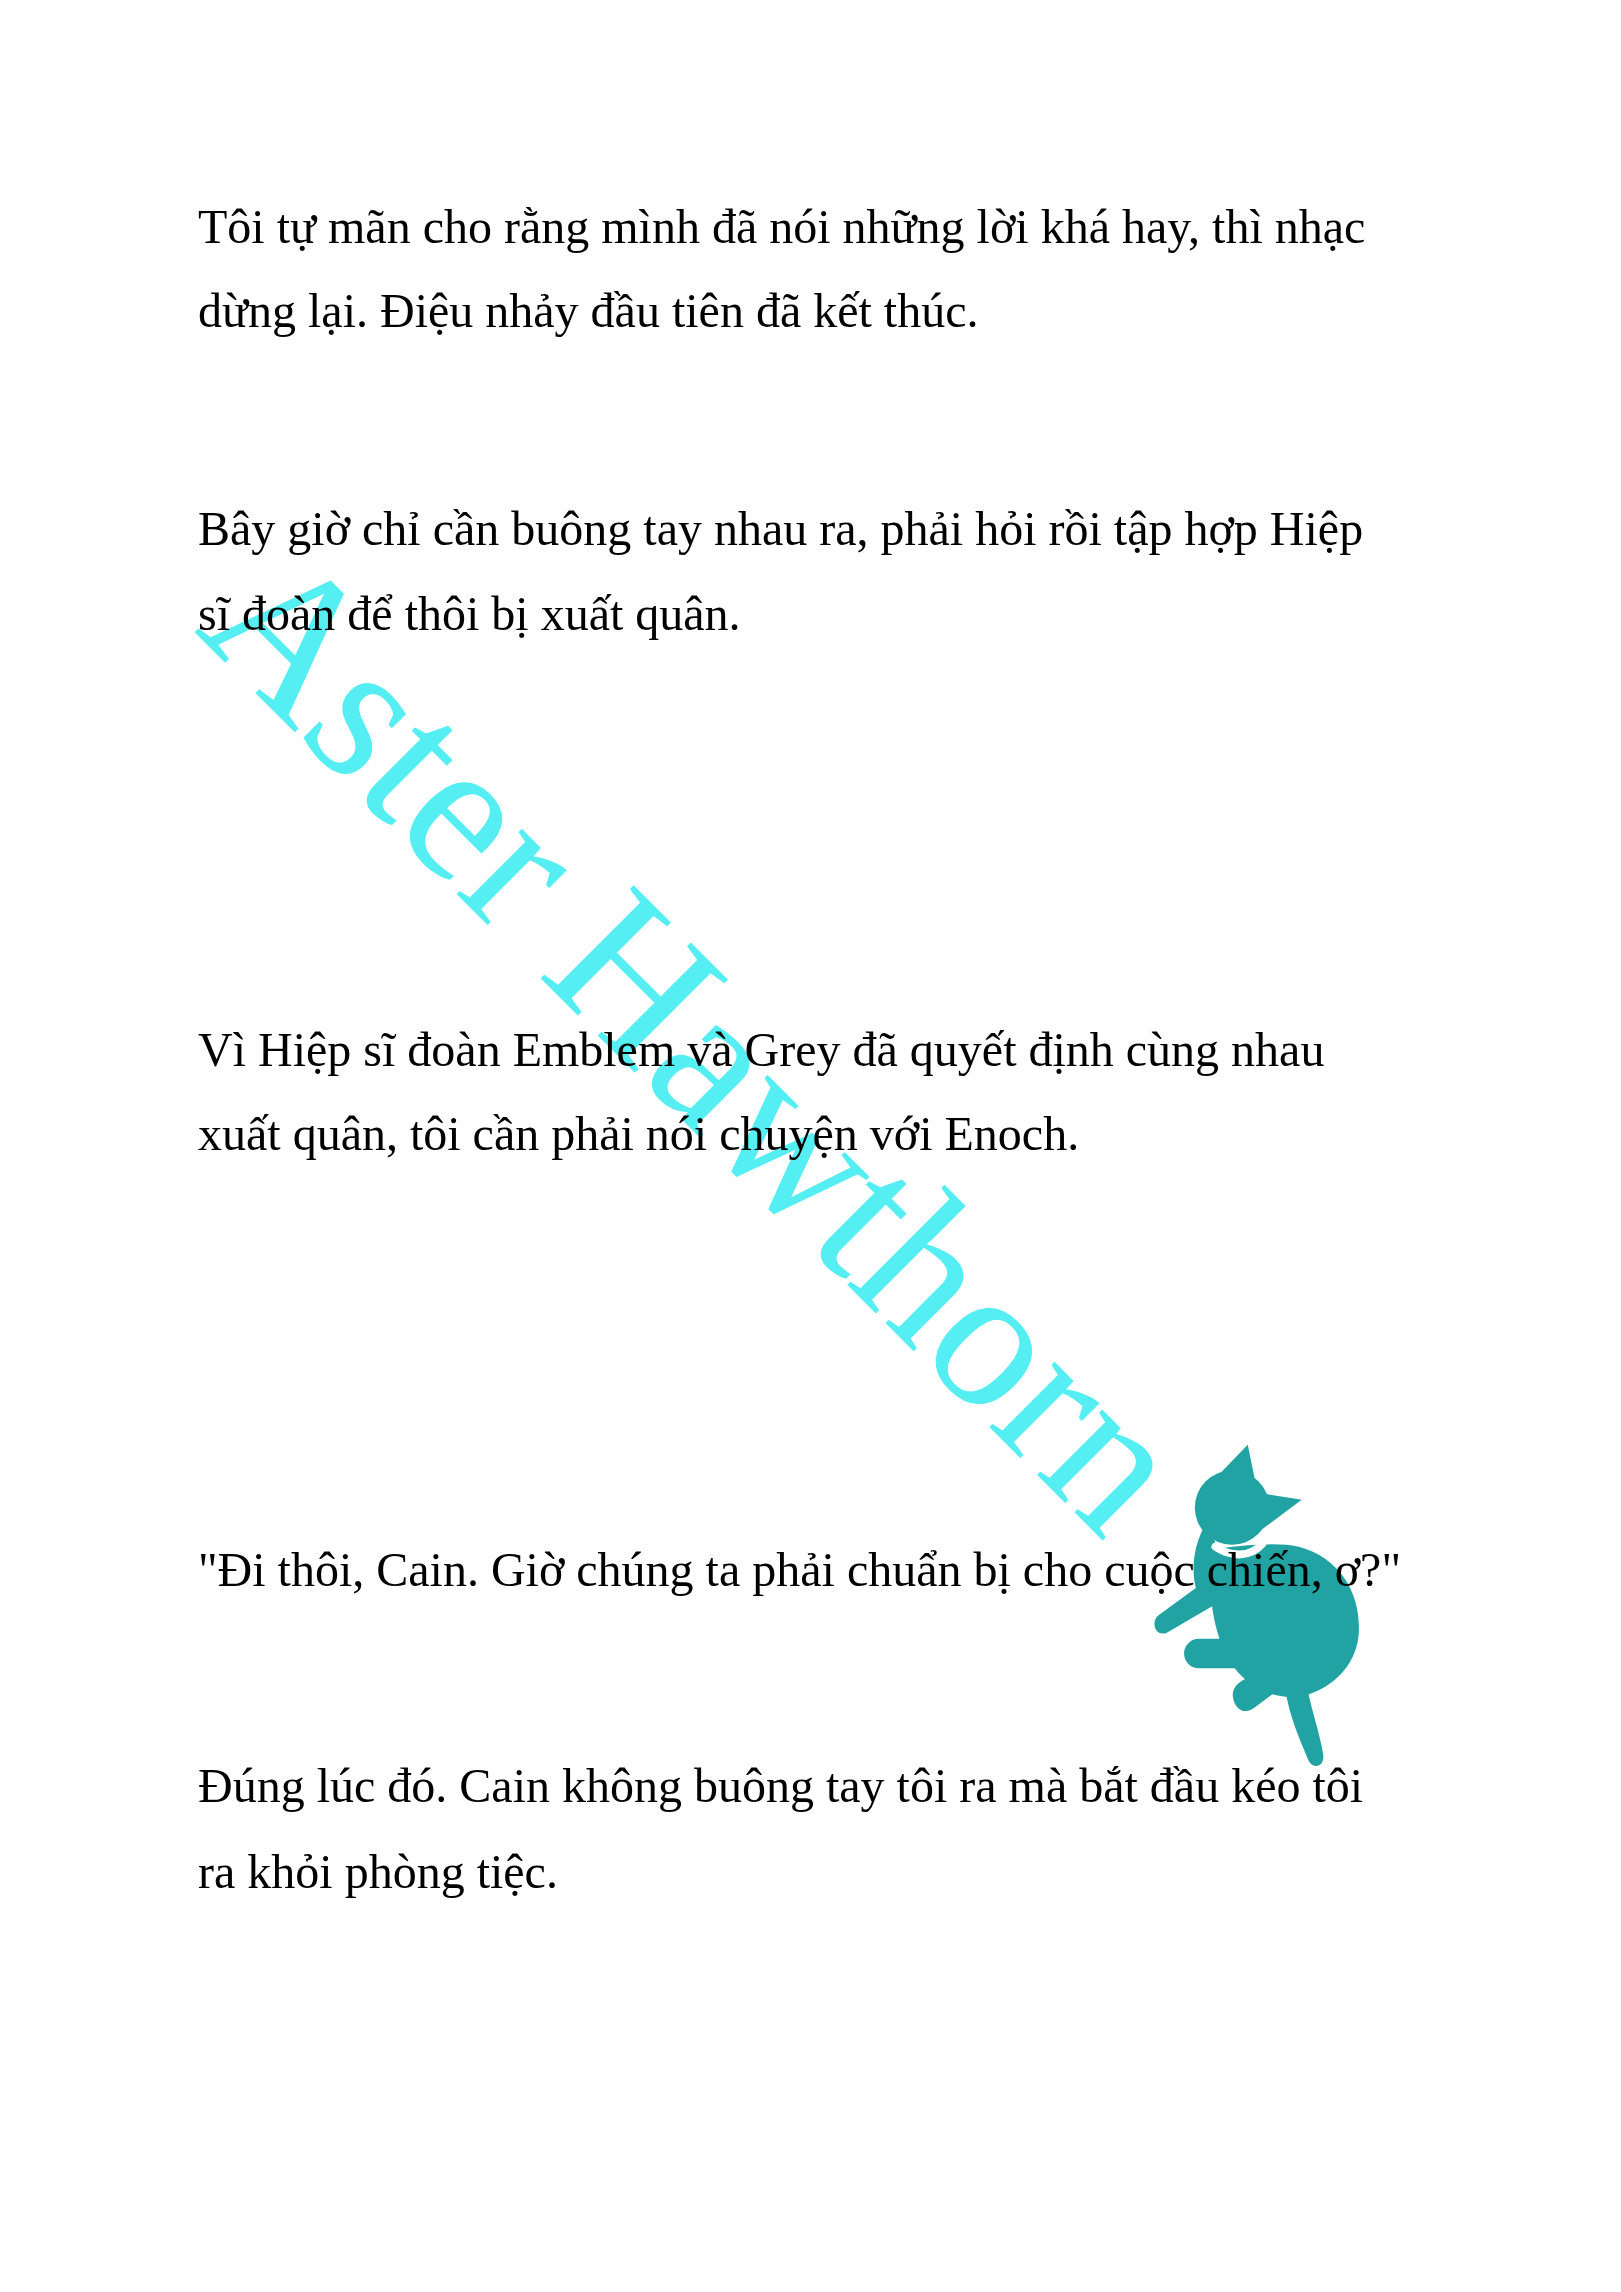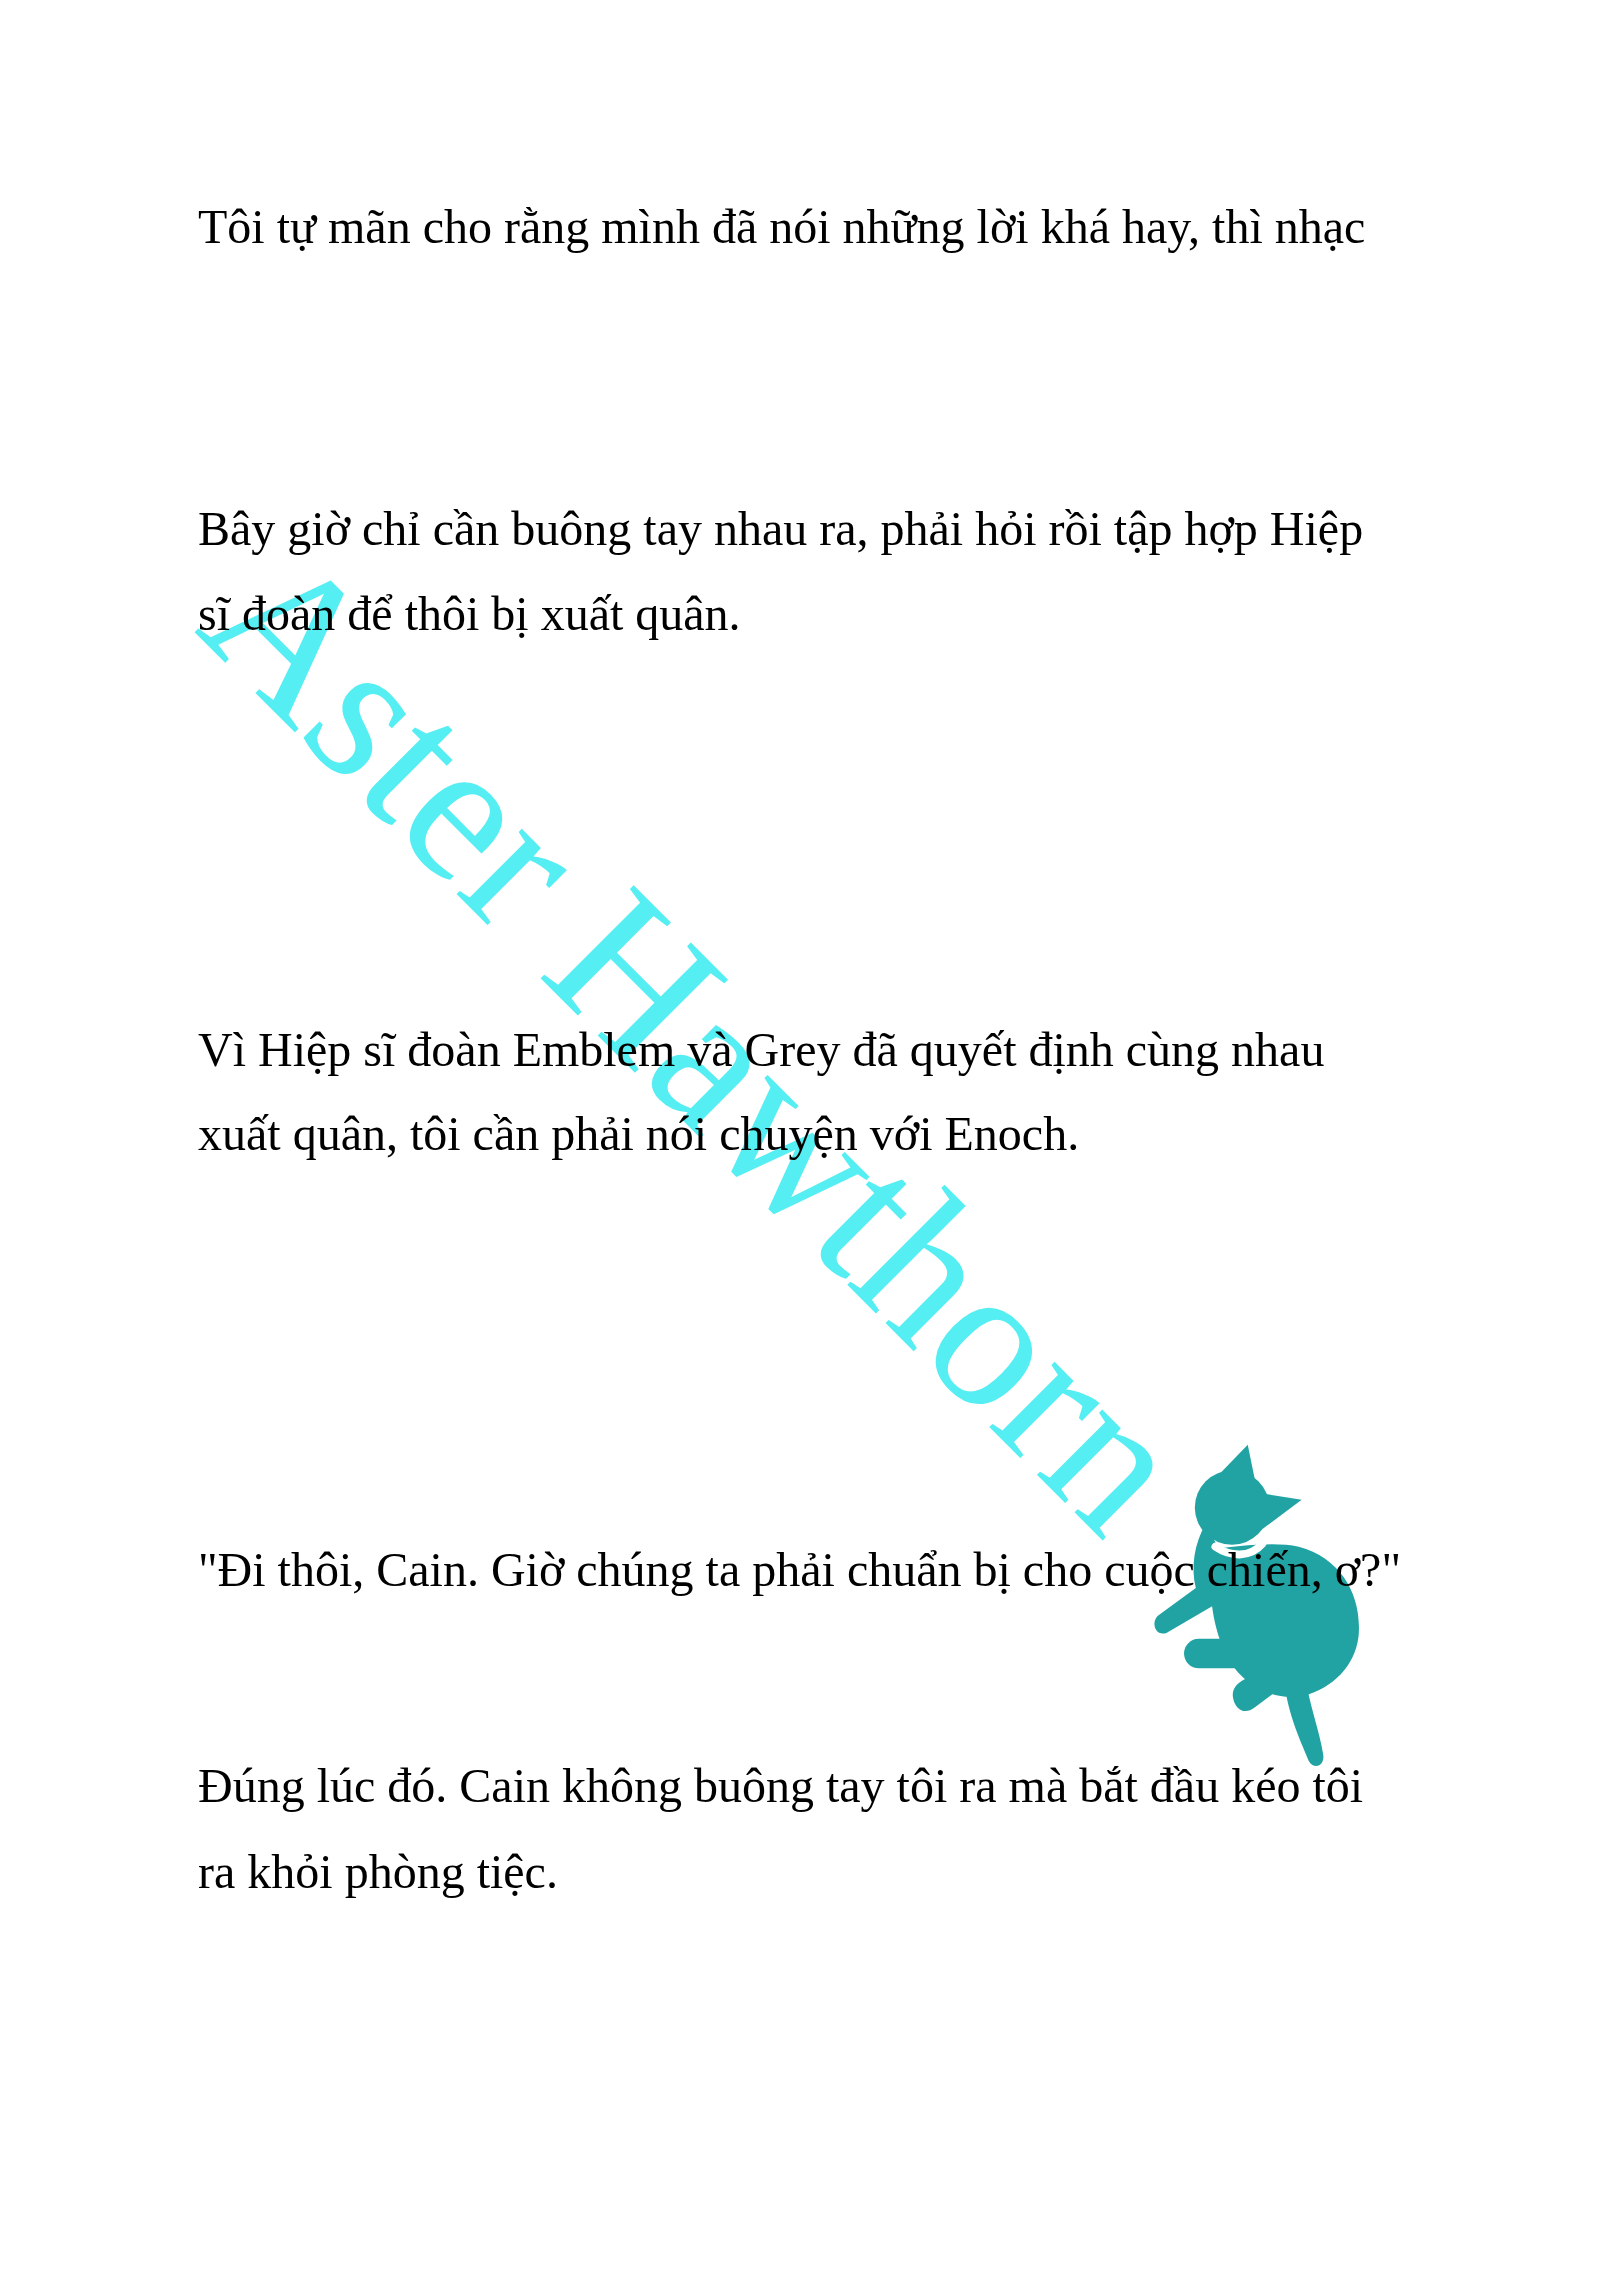--- a/index.html
+++ b/index.html
@@ -81,20 +81,21 @@
       <path d="M98,272 C96,262 104,256 112,252 L150,232 L160,252 L120,282 C110,290 100,284 98,272 Z"></path>
 
       <path d="M150,250 L172,252 C176,280 186,305 190,330 C192,342 180,346 175,336 C165,312 152,284 150,250 Z"></path>
     </g>
 
     <path d="M80,118 C95,128 115,130 128,115" stroke="#ffffff" stroke-width="8" fill="none" stroke-linecap="round"></path>
   </svg>
 
   <div class="text-layer">
     <div class="line" style="top:197px">Tôi tự mãn cho rằng mình đã nói những lời khá hay, thì nhạc</div>
+    <div class="line" style="top:281px">dừng lại. Điệu nhảy đầu tiên đã kết thúc.</div>
 
     <div class="line" style="top:499px">Bây giờ chỉ cần buông tay nhau ra, phải hỏi rồi tập hợp Hiệp</div>
     <div class="line" style="top:584px">sĩ đoàn để thôi bị xuất quân.</div>
 
 
     <div class="line" style="top:1020px">Vì Hiệp sĩ đoàn Emblem và Grey đã quyết định cùng nhau</div>
     <div class="line" style="top:1104px">xuất quân, tôi cần phải nói chuyện với Enoch.</div>
 
 
     <div class="line" style="top:1540px">"Đi thôi, Cain. Giờ chúng ta phải chuẩn bị cho cuộc chiến, ơ?"</div>

